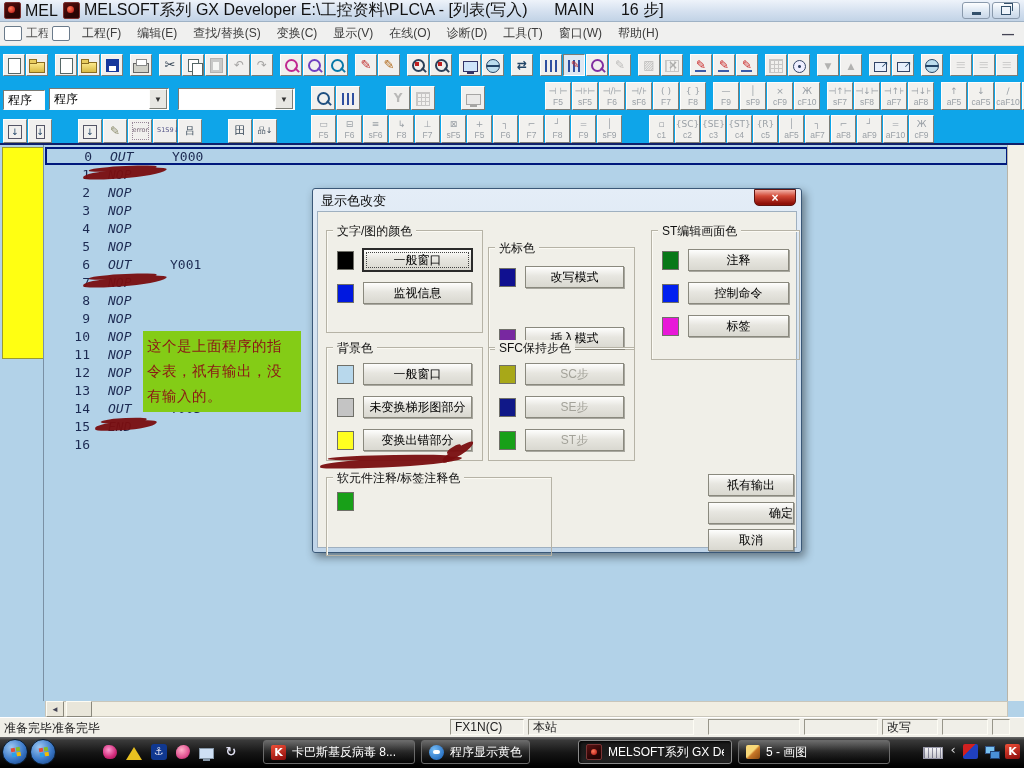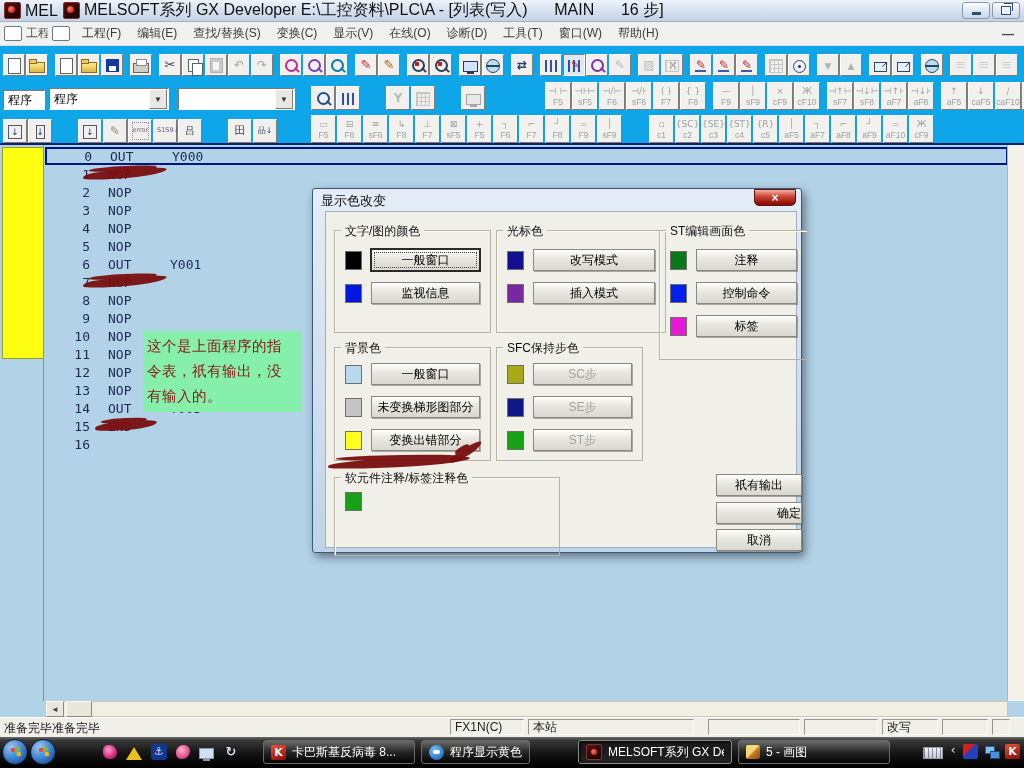--- a/index.html
+++ b/index.html
@@ -123,51 +123,51 @@
   
   .client{position:absolute;left:0;top:143px;width:1024px;height:574px;background:#b2d2e8;
     border-top:2px solid #10206a;box-sizing:border-box;}
   .ystrip{position:absolute;left:2px;top:2px;width:40px;height:210px;background:#ffff12;border:1px solid #9a9a30;}
   .vdiv{position:absolute;left:43px;top:0;bottom:16px;width:1px;background:#7a90a4;}
   .ilist{position:absolute;left:45px;top:2px;width:963px;}
   .lrow{height:18px;display:flex;align-items:center;position:relative;
     font-family:"DejaVu Sans Mono","Liberation Mono",monospace;font-size:13px;color:#1c2a52;box-sizing:border-box;}
   .lrow.selected{border:2px solid #00187c;}
   .lrow .step{width:45px;text-align:right;flex:none;}
-  .lrow .op{margin-left:18px;width:62px;flex:none;}
+  .lrow .op{margin-left:18px;width:62px;flex:none;font-style:italic;}
   .scrib{display:none;position:absolute;top:4px;height:9px;background:#7a0e10;opacity:.95;
     border-radius:45% 55% 50% 60%/55% 45% 65% 40%;transform:rotate(-5deg);}
   .scrib::after{content:"";position:absolute;left:6px;top:-3px;right:10px;height:5px;background:#7a0e10;
     border-radius:50% 50% 40% 60%/60% 40% 50% 50%;transform:rotate(2deg);}
   .lrow.scribble .scrib{display:block;}
 
-  .annotation{position:absolute;left:143px;top:186px;width:150px;background:#86efac;padding:3px 4px;
+  .annotation{position:absolute;left:143px;top:186px;width:150px;background:#84cc16;padding:3px 4px;
     font-size:14.5px;line-height:25px;color:#8b1616;letter-spacing:.5px;}
 
   .hscroll{position:absolute;left:45px;right:16px;bottom:0;height:16px;background:#f1eee2;
     border:1px solid #c9c6ba;box-sizing:border-box;display:flex;align-items:center;}
   .sbtn{width:16px;height:14px;background:#e9e6da;border:1px solid;border-color:#fdfcf4 #8a887c #8a887c #fdfcf4;
     font-size:8px;color:#445;display:flex;align-items:center;justify-content:center;flex:none;}
   .hthumb{width:24px;height:14px;margin-left:2px;background:#e9e6da;border:1px solid;border-color:#fdfcf4 #8a887c #8a887c #fdfcf4;}
   .vscroll{position:absolute;right:0;top:0;bottom:16px;width:16px;background:#f3f1e8;border-left:1px solid #b8b4a8;}
 
   
   .dialog{position:absolute;left:312px;top:188px;width:490px;height:365px;z-index:20;
     background:linear-gradient(#e4edf7,#bfd4e8);border:1px solid #3a5878;border-radius:3px;
-    box-shadow:3px 4px 10px rgba(0,0,0,.45);box-sizing:border-box;padding:22px 4px 4px 12px;}
+    box-shadow:3px 4px 10px rgba(0,0,0,.45);box-sizing:border-box;padding:22px 4px 4px 4px;}
   .dlg-title{position:absolute;left:8px;top:3px;font-size:13px;color:#0a0a0a;}
   .dlg-close{position:absolute;right:5px;top:0;width:42px;height:17px;border:1px solid #5e1410;border-radius:0 0 5px 5px;
     background:linear-gradient(#f2b2a8,#d24a38 40%,#8e1008 90%);color:#fff;font-size:12px;font-weight:bold;
     display:flex;align-items:center;justify-content:center;padding:0;}
   .dlg-body{position:relative;width:100%;height:100%;background:#f0efe8;border:1px solid #9fb0c0;box-sizing:border-box;}
   .grp{position:absolute;border:1px solid #b6b3a6;box-shadow:inset 1px 1px 0 #fbfaf4;
     display:flex;flex-direction:column;padding:18px 10px 0;gap:11px;box-sizing:border-box;}
   .grp>.legend{position:absolute;top:-8px;left:6px;background:#f0efe8;padding:0 4px;font-size:12px;color:#111;}
   .g0{left:8px;top:18px;width:157px;height:103px;}
-  .g1{left:170px;top:18px;width:170px;height:103px;}
+  .g1{left:170px;top:35px;width:147px;height:103px;justify-content:space-between;}
   .g2{left:333px;top:18px;width:149px;height:130px;}
   .g3{left:8px;top:135px;width:157px;height:114px;padding-top:15px;}
   .g4{left:170px;top:135px;width:147px;height:114px;padding-top:15px;}
   .g5{left:8px;top:265px;width:226px;height:79px;padding-top:12px;gap:12px;}
   .citem{display:flex;align-items:center;gap:9px;height:22px;flex:none;}
   .swatch{width:15px;height:17px;border:1px solid #6f6f68;flex:none;}
   .cbtn{flex:1;height:22px;font-size:12px;color:#000;
     background:linear-gradient(#fefefd,#e7e6e0 45%,#d9d8d0);border:1px solid #8a897e;
     box-shadow:1px 1px 0 rgba(80,80,70,.45);padding:0;}
   .cbtn.disabled{color:#a3a299;}

